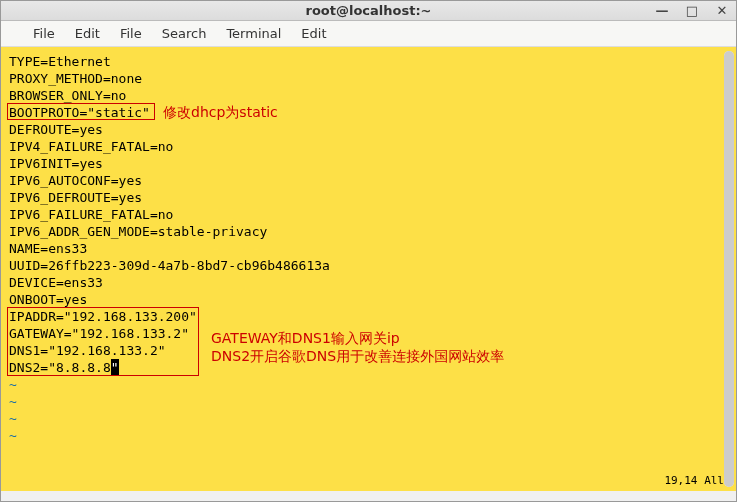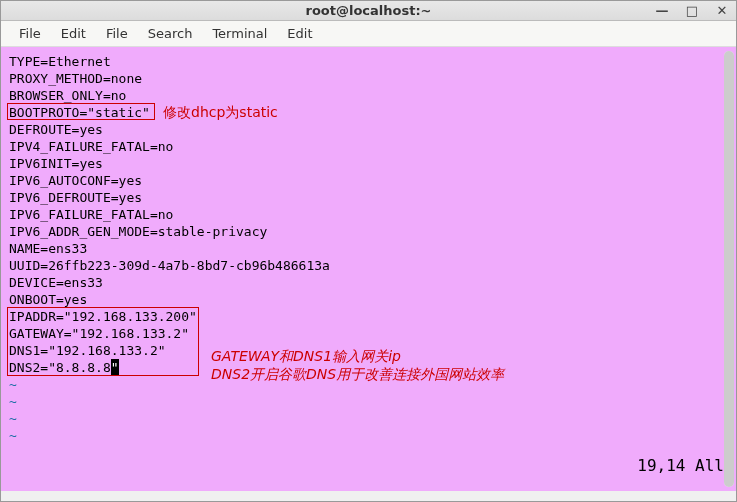--- a/index.html
+++ b/index.html
@@ -43,31 +43,31 @@
     color: #444;
     font-size: 13px;
     font-weight: bold;
   }
   .menubar {
     height: 26px;
     background: #f7f7f5;
     border-bottom: 1px solid #ddd;
     display: flex;
     align-items: center;
-    padding: 0 10px;
+    padding: 0 24px;
     gap: 4px;
   }
   .menu-item {
     padding: 3px 8px;
     color: #333;
     cursor: pointer;
   }
   .terminal-area {
     position: relative;
-    background: #f0abfc;
+    background: #fde047;
     width: 100%;
     height: calc(100% - 56px);
     overflow: hidden;
   }
   .terminal {
     font-family: "DejaVu Sans Mono", "Liberation Mono", monospace;
     font-size: 13px;
     line-height: 17px;
     color: #000;
     padding: 6px 8px;
@@ -88,24 +88,24 @@
   .annotation {
     position: absolute;
     color: #c00;
     font-family: "DejaVu Sans", sans-serif;
     font-size: 14px;
     line-height: 18px;
     white-space: nowrap;
   }
   .status-line {
     position: absolute;
-    bottom: 16px;
+    bottom: 4px;
     right: 12px;
     font-family: "DejaVu Sans Mono", monospace;
-    font-size: 16px;
+    font-size: 11px;
     color: #000;
   }
   .scrollbar {
     position: absolute;
     right: 2px;
     top: 4px;
     width: 10px;
     height: calc(100% - 8px);
     background: #eee;
     border-radius: 5px;
@@ -160,21 +160,21 @@
 <span>DNS2="8.8.8.8</span><span class="cursor-block">"</span>
 <span class="tilde">~</span>
 <span class="tilde">~</span>
 <span class="tilde">~</span>
 <span class="tilde">~</span></div>
 
   <div class="redbox" style="left:6px; top:56px; width:148px; height:17px;"></div>
   <div class="annotation" style="left:162px; top:56px;text-align:right;">修改dhcp为static</div>
 
   <div class="redbox" style="left:6px; top:260px; width:192px; height:69px;"></div>
-  <div class="annotation" style="left:210px; top:300px;font-style:italic;">
+  <div class="annotation" style="left:210px; top:282px;">
     <div>GATEWAY和DNS1输入网关ip</div>
     <div>DNS2开启谷歌DNS用于改善连接外国网站效率</div>
   </div>
 
   <div class="status-line">
     <span>19,14</span><span>        </span><span>All</span>
   </div>
 
   <div class="scrollbar">
     <div class="scrollbar-thumb"></div>

